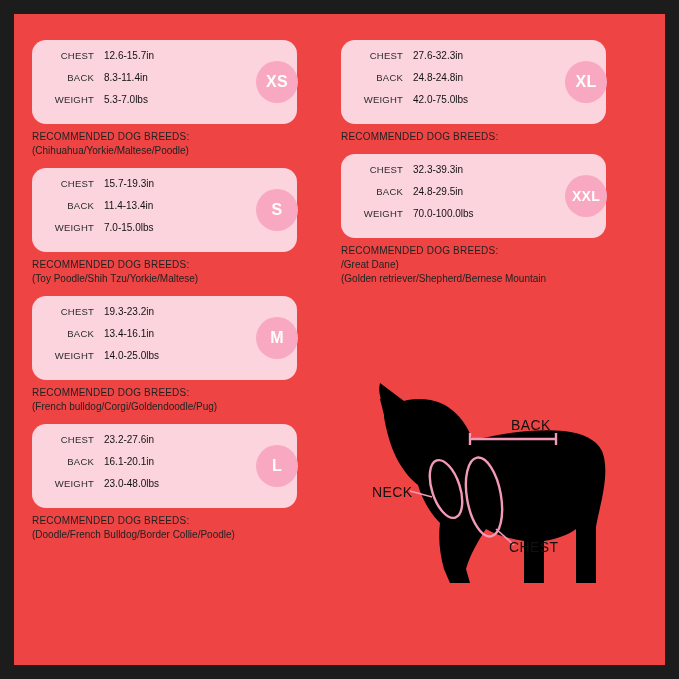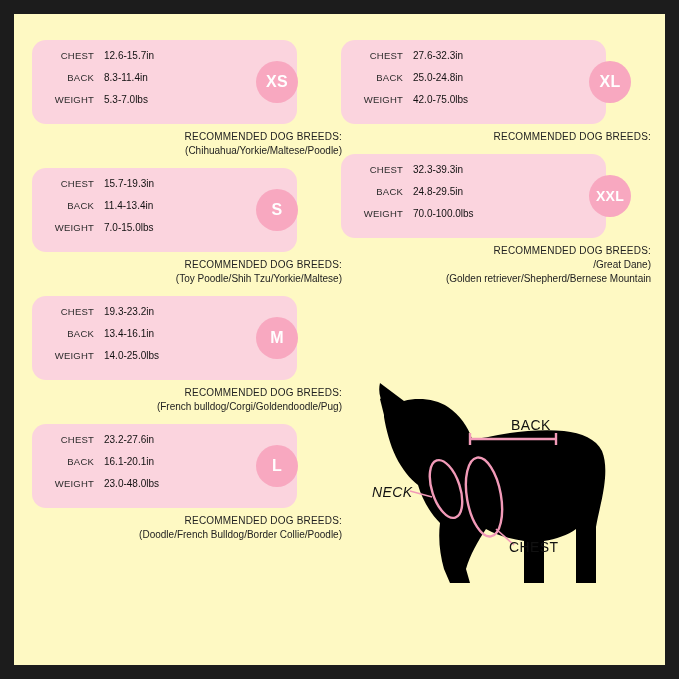--- a/index.html
+++ b/index.html
@@ -12,21 +12,21 @@
     background: #1c1c1c;
     font-family: "Liberation Sans", sans-serif;
     overflow: hidden;
   }
   .page {
     position: absolute;
     left: 14px;
     top: 14px;
     width: 651px;
     height: 651px;
-    background: #fef9c3;
+    background: #ef4444;
     box-sizing: border-box;
   }
   .columns {
     position: absolute;
     left: 0;
     top: 0;
     width: 651px;
     height: 651px;
   }
   .col {
@@ -77,25 +77,25 @@
     background: #f8a8c0;
     color: #ffffff;
     font-size: 16px;
     font-weight: bold;
     display: flex;
     align-items: center;
     justify-content: center;
     letter-spacing: 0.3px;
   }
   .badge.left-col { left: 224px; }
-  .badge.right-col { left: 248px; }
+  .badge.right-col { left: 224px; }
   .badge.sm-font { font-size: 14px; }
 
   .breeds {
-    text-align: right;
+    text-align: left;
     font-size: 10px;
     color: #222222;
     line-height: 14px;
     margin-top: 6px;
   }
   .breeds .t1 { letter-spacing: 0.2px; }
 
   .dog-area {
     position: absolute;
     left: 330px;
@@ -103,21 +103,21 @@
     width: 310px;
     height: 250px;
   }
   .dog-label {
     position: absolute;
     font-size: 14px;
     color: #111111;
     letter-spacing: 0.4px;
   }
   .lbl-back { left: 167px; top: 48px; }
-  .lbl-neck { left: 28px; top: 115px; font-style: italic; }
+  .lbl-neck { left: 28px; top: 115px; }
   .lbl-chest { left: 165px; top: 170px; }
 </style>
 </head>
 <body>
 
 <div class="page">
   <div class="columns">
 
     <div class="col col-left">
 
@@ -214,21 +214,21 @@
     <div class="col col-right">
 
       <div class="size-block">
         <div class="card wide">
           <div class="row">
             <span class="lbl">CHEST</span>
             <span class="val">27.6-32.3in</span>
           </div>
           <div class="row">
             <span class="lbl">BACK</span>
-            <span class="val">25.0-24.8in</span>
+            <span class="val">24.8-24.8in</span>
           </div>
           <div class="row">
             <span class="lbl">WEIGHT</span>
             <span class="val">42.0-75.0lbs</span>
           </div>
           <div class="badge right-col">XL</div>
         </div>
         <div class="breeds">
           <div class="t1">RECOMMENDED DOG BREEDS:</div>
         </div>

